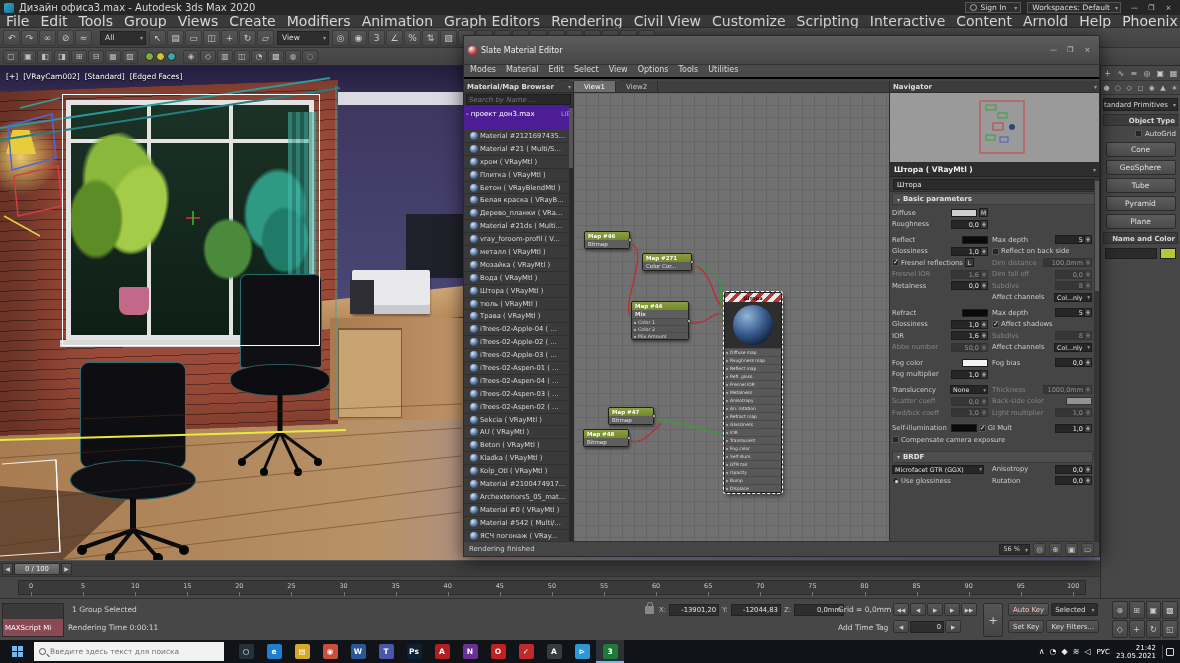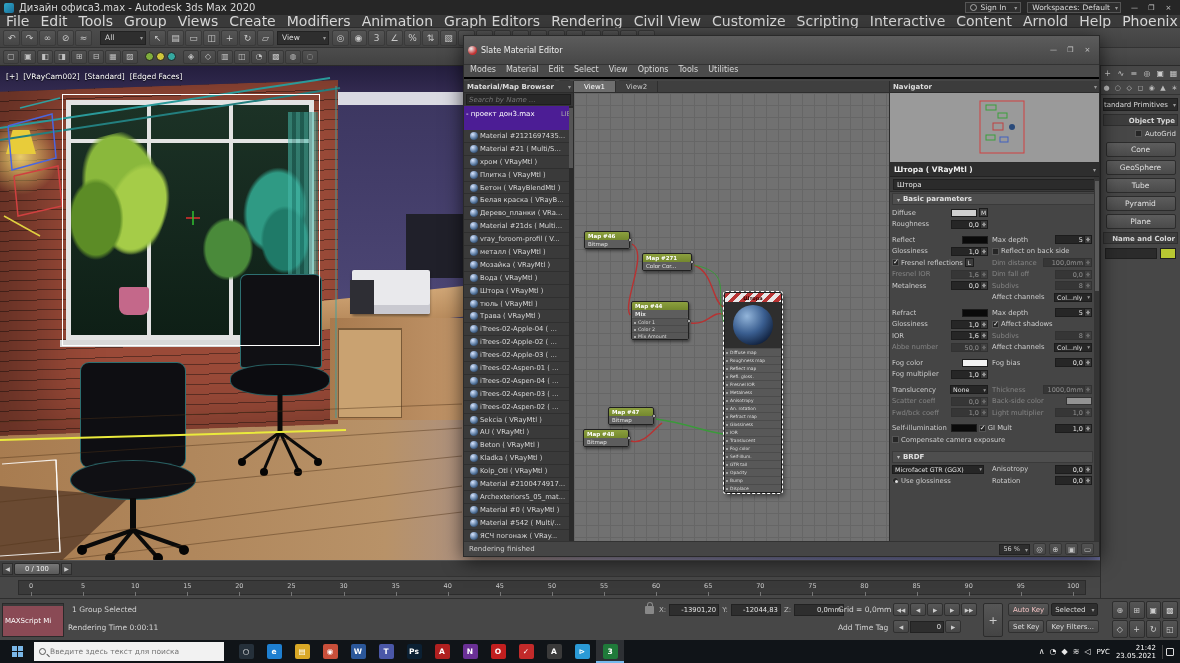--- a/index.html
+++ b/index.html
@@ -139,21 +139,21 @@
 #timeslider{position:absolute;left:0;top:560px;width:1100px;height:16px;background:#3e3e3e;border-top:1px solid #555;display:flex;align-items:center;padding:0 2px}
 .tsarrow{width:11px;height:12px;background:linear-gradient(#555,#444);border:1px solid #2e2e2e;color:#ccc;font-size:6px;display:flex;align-items:center;justify-content:center}
 .tshandle{width:46px;height:12px;background:linear-gradient(#777,#5a5a5a);border:1px solid #2b2b2b;border-radius:2px;color:#f0f0f0;font-size:6.8px;display:flex;align-items:center;justify-content:center;margin:0 1px}
 #ruler{position:absolute;left:0;top:576px;width:1100px;height:22px;background:#474747;border-top:1px solid #333}
 .rtrack{position:absolute;left:18px;right:14px;top:3px;height:15px;background:#3a3a3a;border:1px solid #2c2c2c;display:flex;justify-content:space-between;align-items:flex-start;padding:1px 6px 0}
 .rtick{font-size:6.5px;color:#c8c8c8;position:relative;width:12px;text-align:center}
 .rtick::after{content:"";position:absolute;left:50%;bottom:-6px;width:1px;height:4px;background:#777}
 .rmarker{position:absolute;left:20px;top:3px;width:14px;height:15px;background:#8a8a8a;opacity:.75}
 #statusbar{position:absolute;left:0;top:598px;width:1180px;height:42px;background:#474747;border-top:1px solid #2e2e2e;font-size:7.5px}
 .msbox{position:absolute;left:2px;top:4px;width:62px;height:34px;background:#3a3a3a;border:1px solid #2a2a2a}
-.msbox .mstxt{position:absolute;left:0;bottom:0;width:100%;height:30px;background:#8a4a55;color:#fff;font-size:7px;display:flex;align-items:center;padding:0 2px;white-space:nowrap;overflow:hidden}
+.msbox .mstxt{position:absolute;left:0;bottom:0;width:100%;height:17px;background:#8a4a55;color:#fff;font-size:7px;display:flex;align-items:center;padding:0 2px;white-space:nowrap;overflow:hidden}
 .stxt{position:absolute;color:#d4d4d4;white-space:nowrap}
 .coordrow{position:absolute;left:645px;top:5px;display:flex;align-items:center;gap:3px}
 .coordrow .cl{color:#bbb;font-size:7px}
 .cfield{width:50px;height:12px;background:#2e2e2e;border:1px solid #222;color:#e0e0e0;font-size:6.8px;text-align:right;line-height:11px;padding:0 2px;white-space:nowrap;overflow:hidden}
 .lockico{width:9px;height:8px;background:#888;border-radius:1px;position:relative;margin-right:2px}
 .lockico::before{content:"";position:absolute;left:1.5px;top:-4px;width:4px;height:4px;border:1.5px solid #888;border-bottom:0;border-radius:3px 3px 0 0}
 .pbbtn{width:16px;height:13px;background:linear-gradient(#575757,#464646);border:1px solid #303030;color:#ccc;font-size:5.5px;display:flex;align-items:center;justify-content:center;border-radius:2px}
 .bigkey{position:absolute;left:983px;top:4px;width:20px;height:34px;background:linear-gradient(#565656,#444);border:1px solid #2c2c2c;border-radius:2px;color:#ccc;font-size:11px;display:flex;align-items:center;justify-content:center}
 .skbtn{height:13px;background:linear-gradient(#575757,#464646);border:1px solid #303030;color:#ddd;font-size:7px;display:flex;align-items:center;justify-content:center;padding:0 4px;border-radius:2px}
 .skbtn.red{color:#f0c0c0}

